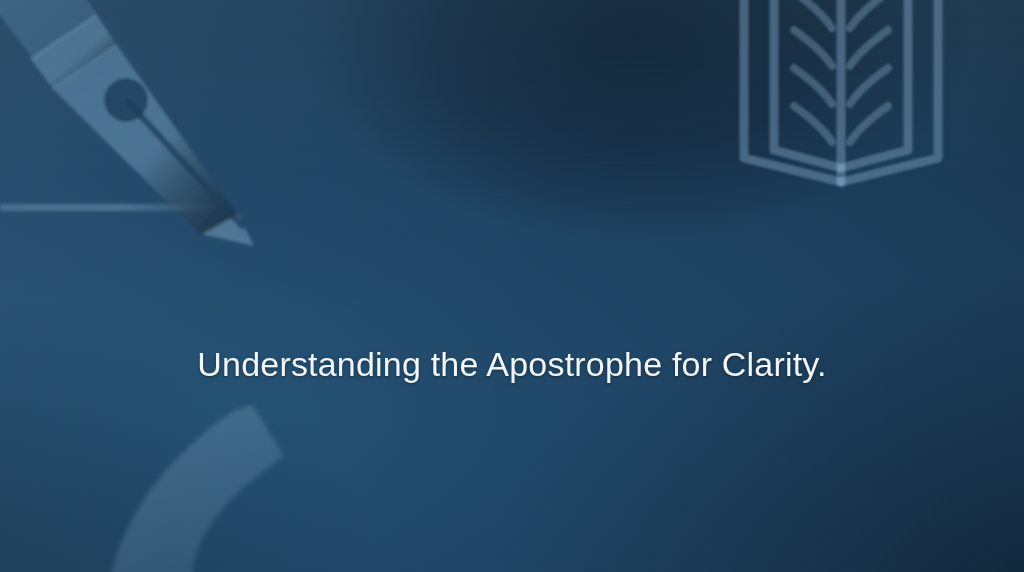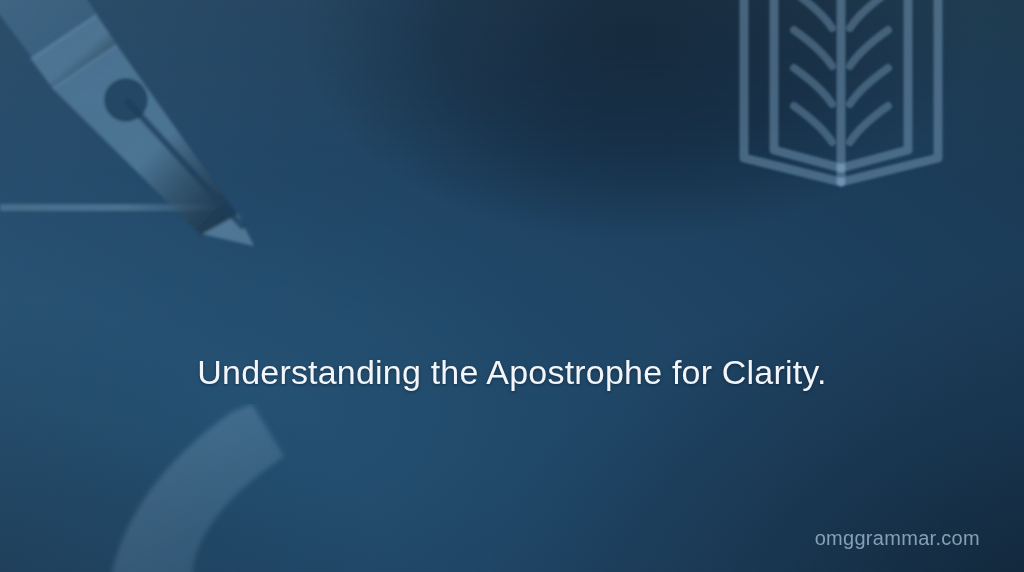--- a/index.html
+++ b/index.html
@@ -105,21 +105,21 @@
     font-weight: bold;
     font-size: 116px;
     line-height: 1.0;
     letter-spacing: -1.5px;
     text-shadow:
        0 2px 3px rgba(8,22,36,0.55),
        0 5px 16px rgba(8,22,36,0.35);
   }
 
   #subtitle {
-    margin: 12px;
+    margin: 4px;
     position: absolute;
     top: 340px;
     left: 0;
     right: 0;
     text-align: center;
     color: #f2f6fa;
     font-family: "Liberation Sans", sans-serif;
     font-weight: normal;
     font-size: 34px;
     line-height: 1.2;
@@ -237,15 +237,14 @@
                L 200 52
                L 168 0
                Z"></path>
     </svg>
   </div>
 
   <div class="content">
     <p id="subtitle">Understanding the Apostrophe for Clarity.</p>
   </div>
 
-  <div id="watermark">omggrammar.com</div>
 
 </div>
 
 </body></html>

